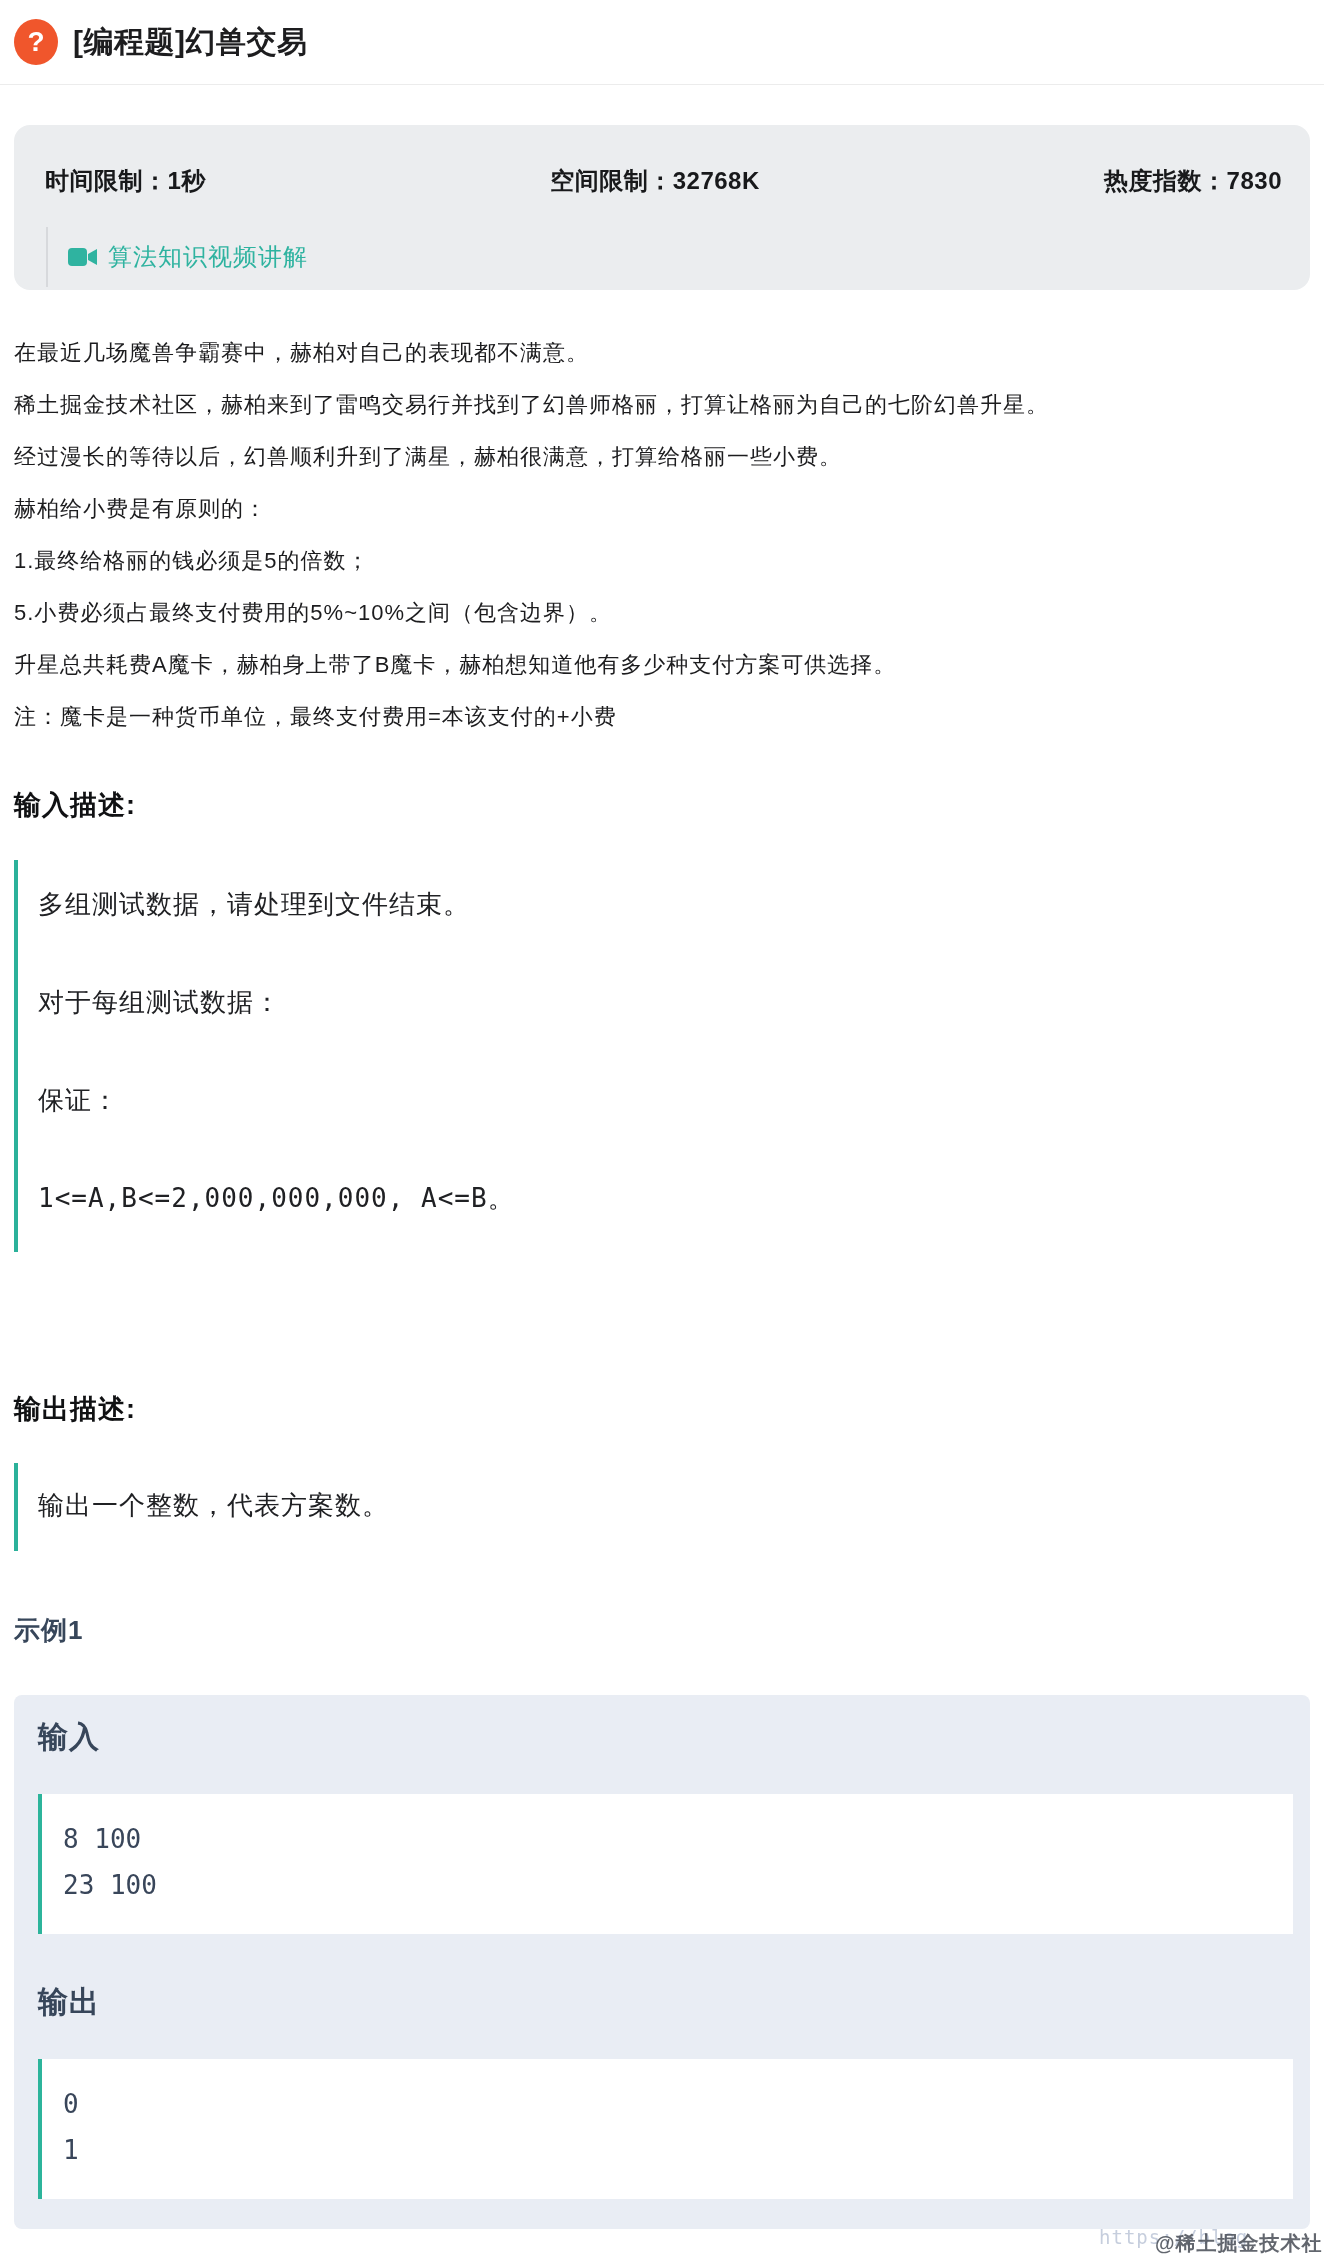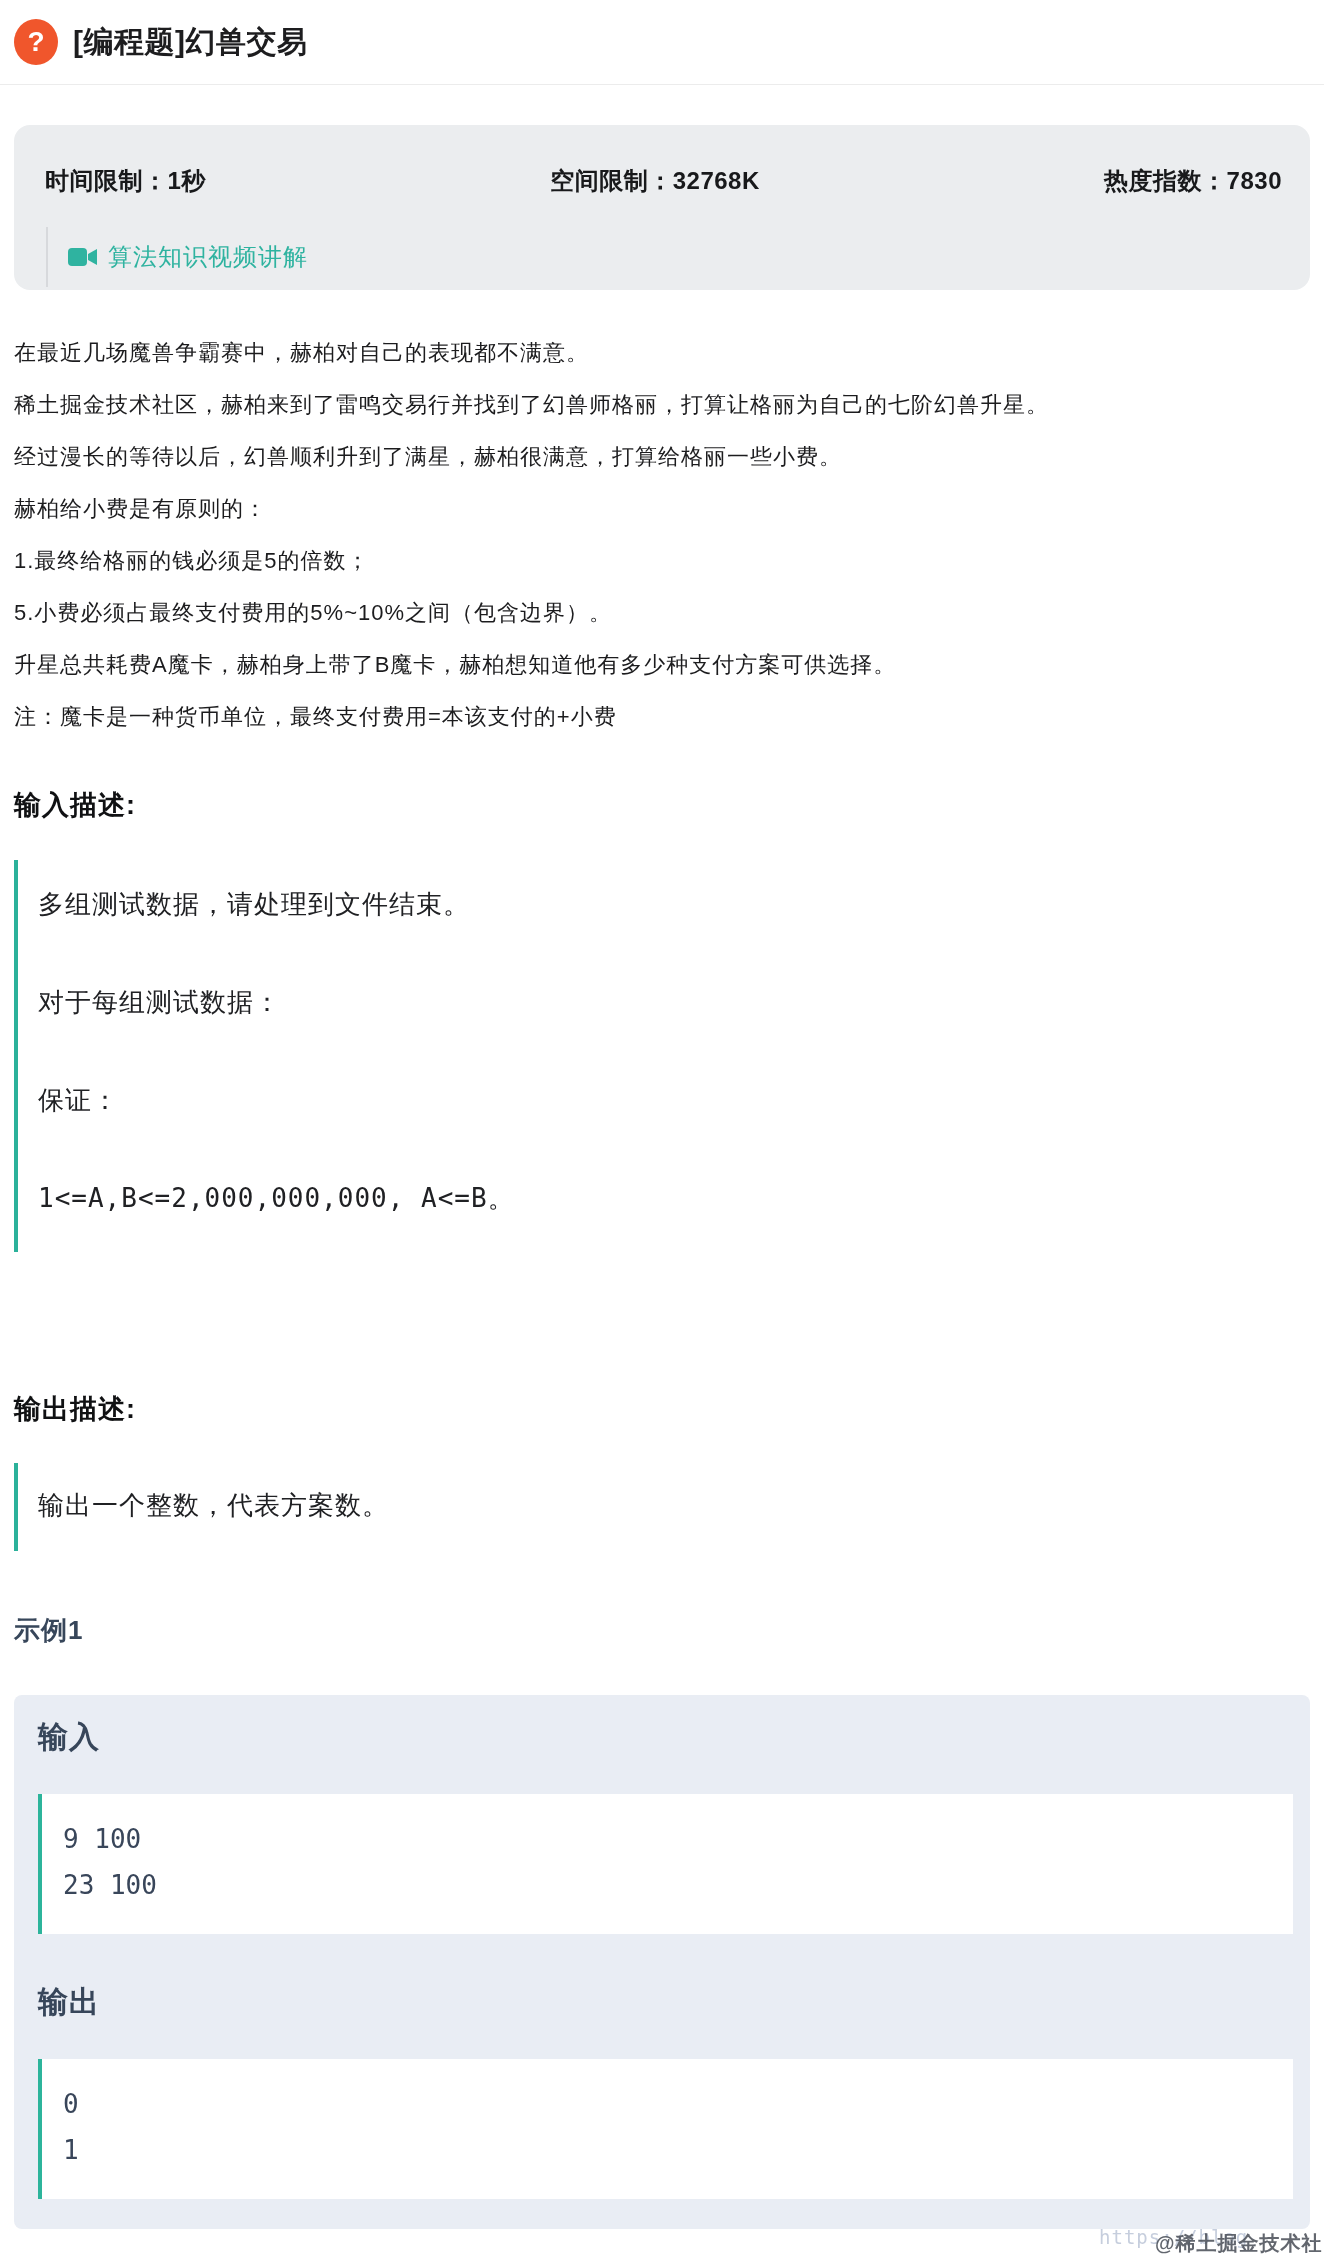--- a/index.html
+++ b/index.html
@@ -107,21 +107,21 @@
   <h2 class="section-heading output">输出描述:</h2>
   <div class="desc-box out">
     <p>输出一个整数，代表方案数。</p>
   </div>
 
   <div class="example-title">示例1</div>
 
   <div class="example-box">
     <div class="example-label">输入</div>
     <div class="code-block">
-      <div class="code-line">9 100</div>
+      <div class="code-line">8 100</div>
       <div class="code-line">23 100</div>
     </div>
     <div class="example-label lbl2">输出</div>
     <div class="code-block">
       <div class="code-line">0</div>
       <div class="code-line">1</div>
     </div>
   </div>
 
   <div class="wm-url">https://blog</div>

